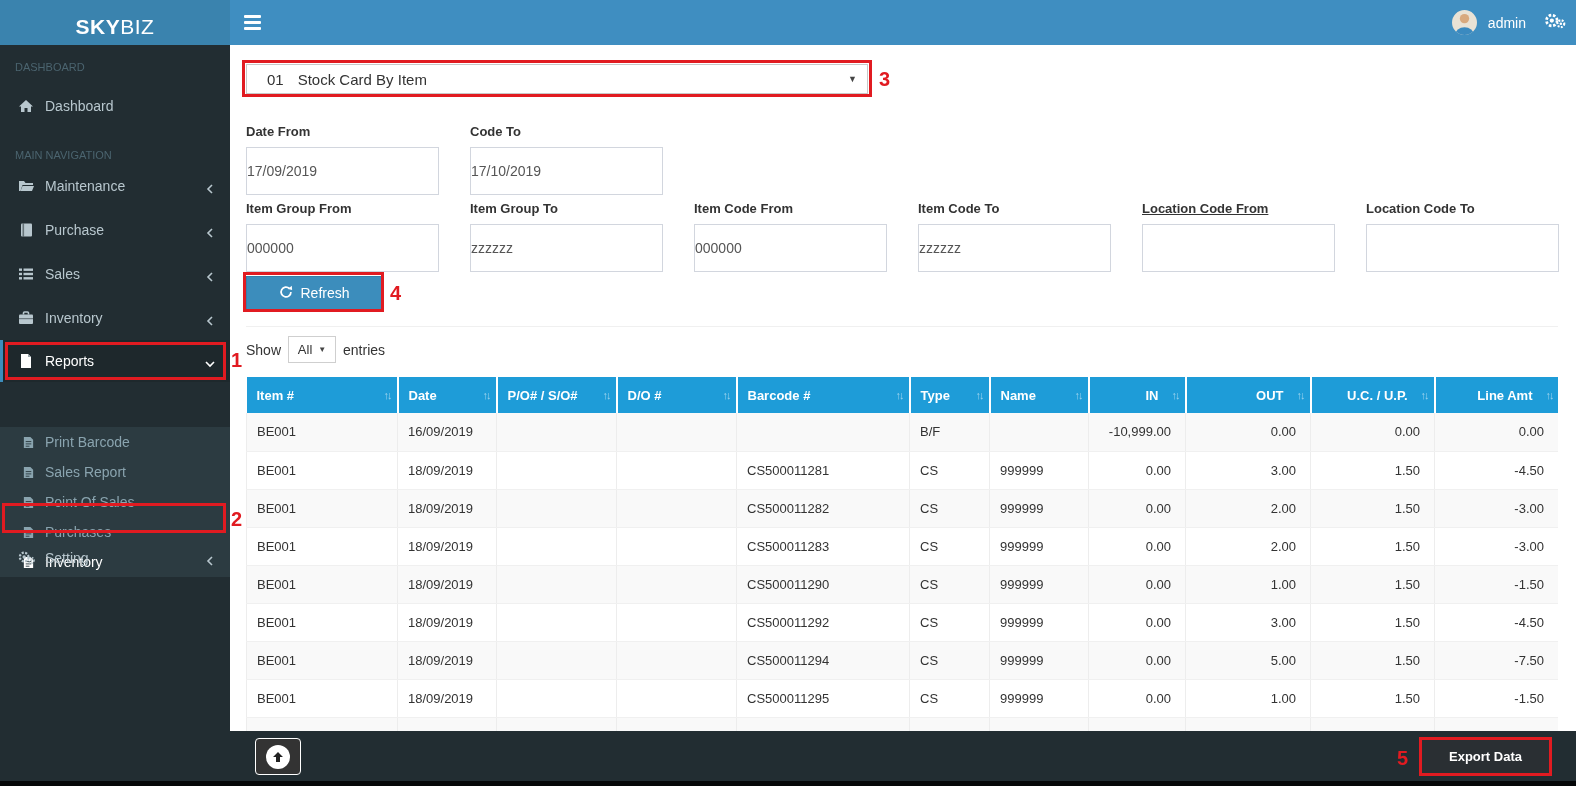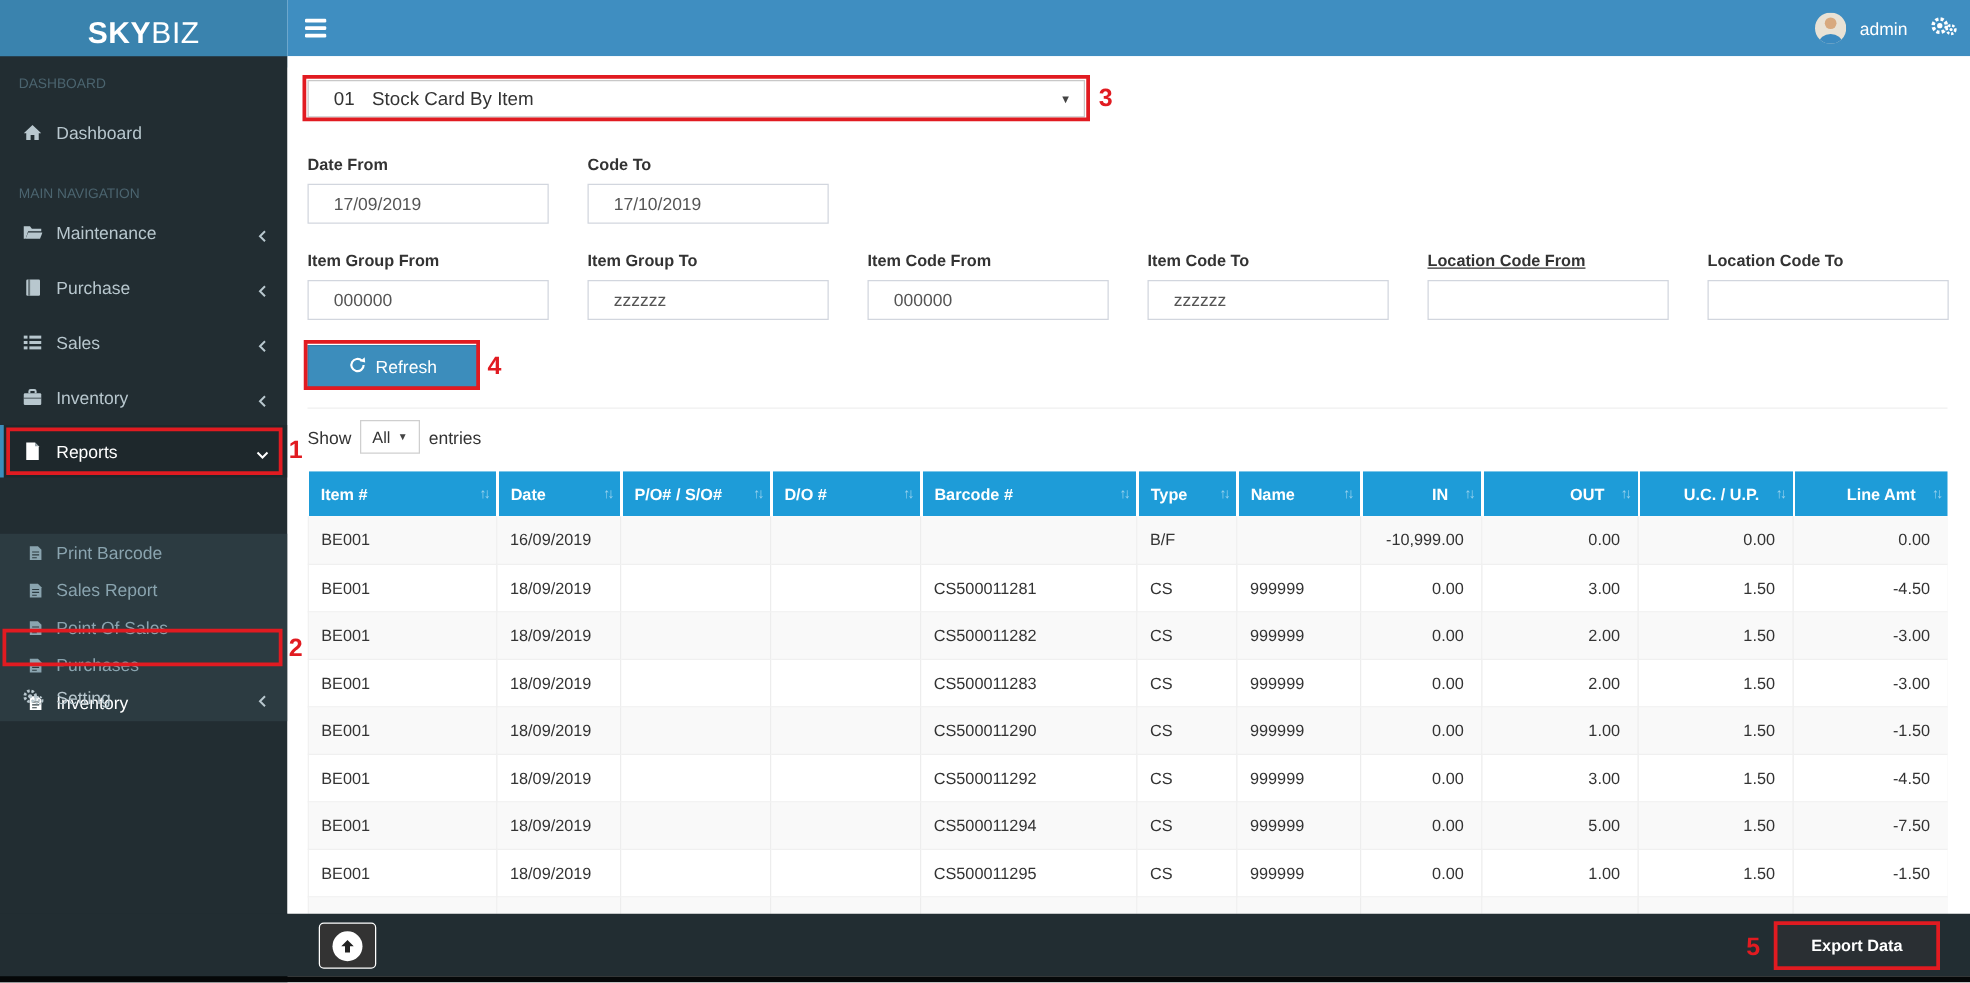--- a/index.html
+++ b/index.html
@@ -2,21 +2,21 @@
 <html><head>
 <meta charset="utf-8">
 <style>
   * { margin:0; padding:0; box-sizing:border-box; }
   html,body { width:1576px; height:786px; overflow:hidden; }
   body { font-family:"Liberation Sans","DejaVu Sans",sans-serif; background:#fff; position:relative; }
 
   
   .logo { position:absolute; left:0; top:0; width:230px; height:54px; background:#3a83ae;
           color:#fff; display:flex; align-items:center; justify-content:center;
-          font-size:24px; letter-spacing:.5px; cursor:pointer; }
+          font-size:21px; letter-spacing:.5px; cursor:pointer; }
   .logo b { font-weight:700; }
   .logo span.light { font-weight:300; }
   .navbar { position:absolute; left:230px; top:0; right:0; height:45px; background:#3f8ec1; }
   .hamburger { position:absolute; left:0; top:0; width:44px; height:45px; display:flex; flex-direction:column;
                align-items:center; justify-content:center; gap:3px; cursor:pointer; }
   .hamburger i { display:block; width:17px; height:3px; background:#fff; border-radius:1px; }
   .nav-right { position:absolute; right:10px; top:0; height:45px; display:flex; align-items:center; gap:18px; }
   .nav-user { display:flex; align-items:center; gap:11px; color:#fff; font-size:14px; cursor:pointer; }
   .avatar { width:25px; height:25px; border-radius:50%; overflow:hidden; display:block; }
 
@@ -37,22 +37,22 @@
   
   .content { position:absolute; left:230px; top:45px; right:0; bottom:55px; background:#fff; }
 
   .report-select { position:absolute; left:16px; top:19px; width:622px; height:30px; border:1px solid #c8c8c8;
                    background:#fff; display:flex; align-items:center; font-size:15px; color:#333; cursor:pointer;
                    padding:0 10px 0 20px; }
   .report-select .code { margin-right:14px; }
   .report-select .caret { margin-left:auto; font-size:9px; color:#444; }
 
   .f-label { position:absolute; font-size:13px; font-weight:bold; color:#333; }
-  .f-input { position:absolute; width:193px; height:32px; border:1px solid #d2d6de; background:#fff;
-             font-size:14px; color:#555; padding:0 20px; font-family:inherit; }
+  .f-input { position:absolute; width:193px; height:48px; border:1px solid #d2d6de; background:#fff;
+             font-size:14px; color:#555; padding:0 0; font-family:inherit; }
 
   .btn-refresh { position:absolute; left:16px; top:231px; width:137px; height:34px; background:#3c8dbc;
                  border:1px solid #367fa9; color:#fff; font-size:14px; display:flex; align-items:center;
                  justify-content:center; gap:7px; cursor:pointer; font-family:inherit; }
   .divider { position:absolute; left:16px; top:281px; width:1312px; height:0; border-top:1px solid #f0f0f0; }
 
   .dt-controls-left { position:absolute; left:16px; top:291px; display:flex; align-items:center; gap:7px;
                       font-size:14px; color:#333; }
   .len-select { width:48px; height:27px; border:1px solid #cfcfcf; display:flex; align-items:center;
                 justify-content:center; gap:6px; font-size:13px; color:#333; cursor:pointer; }

